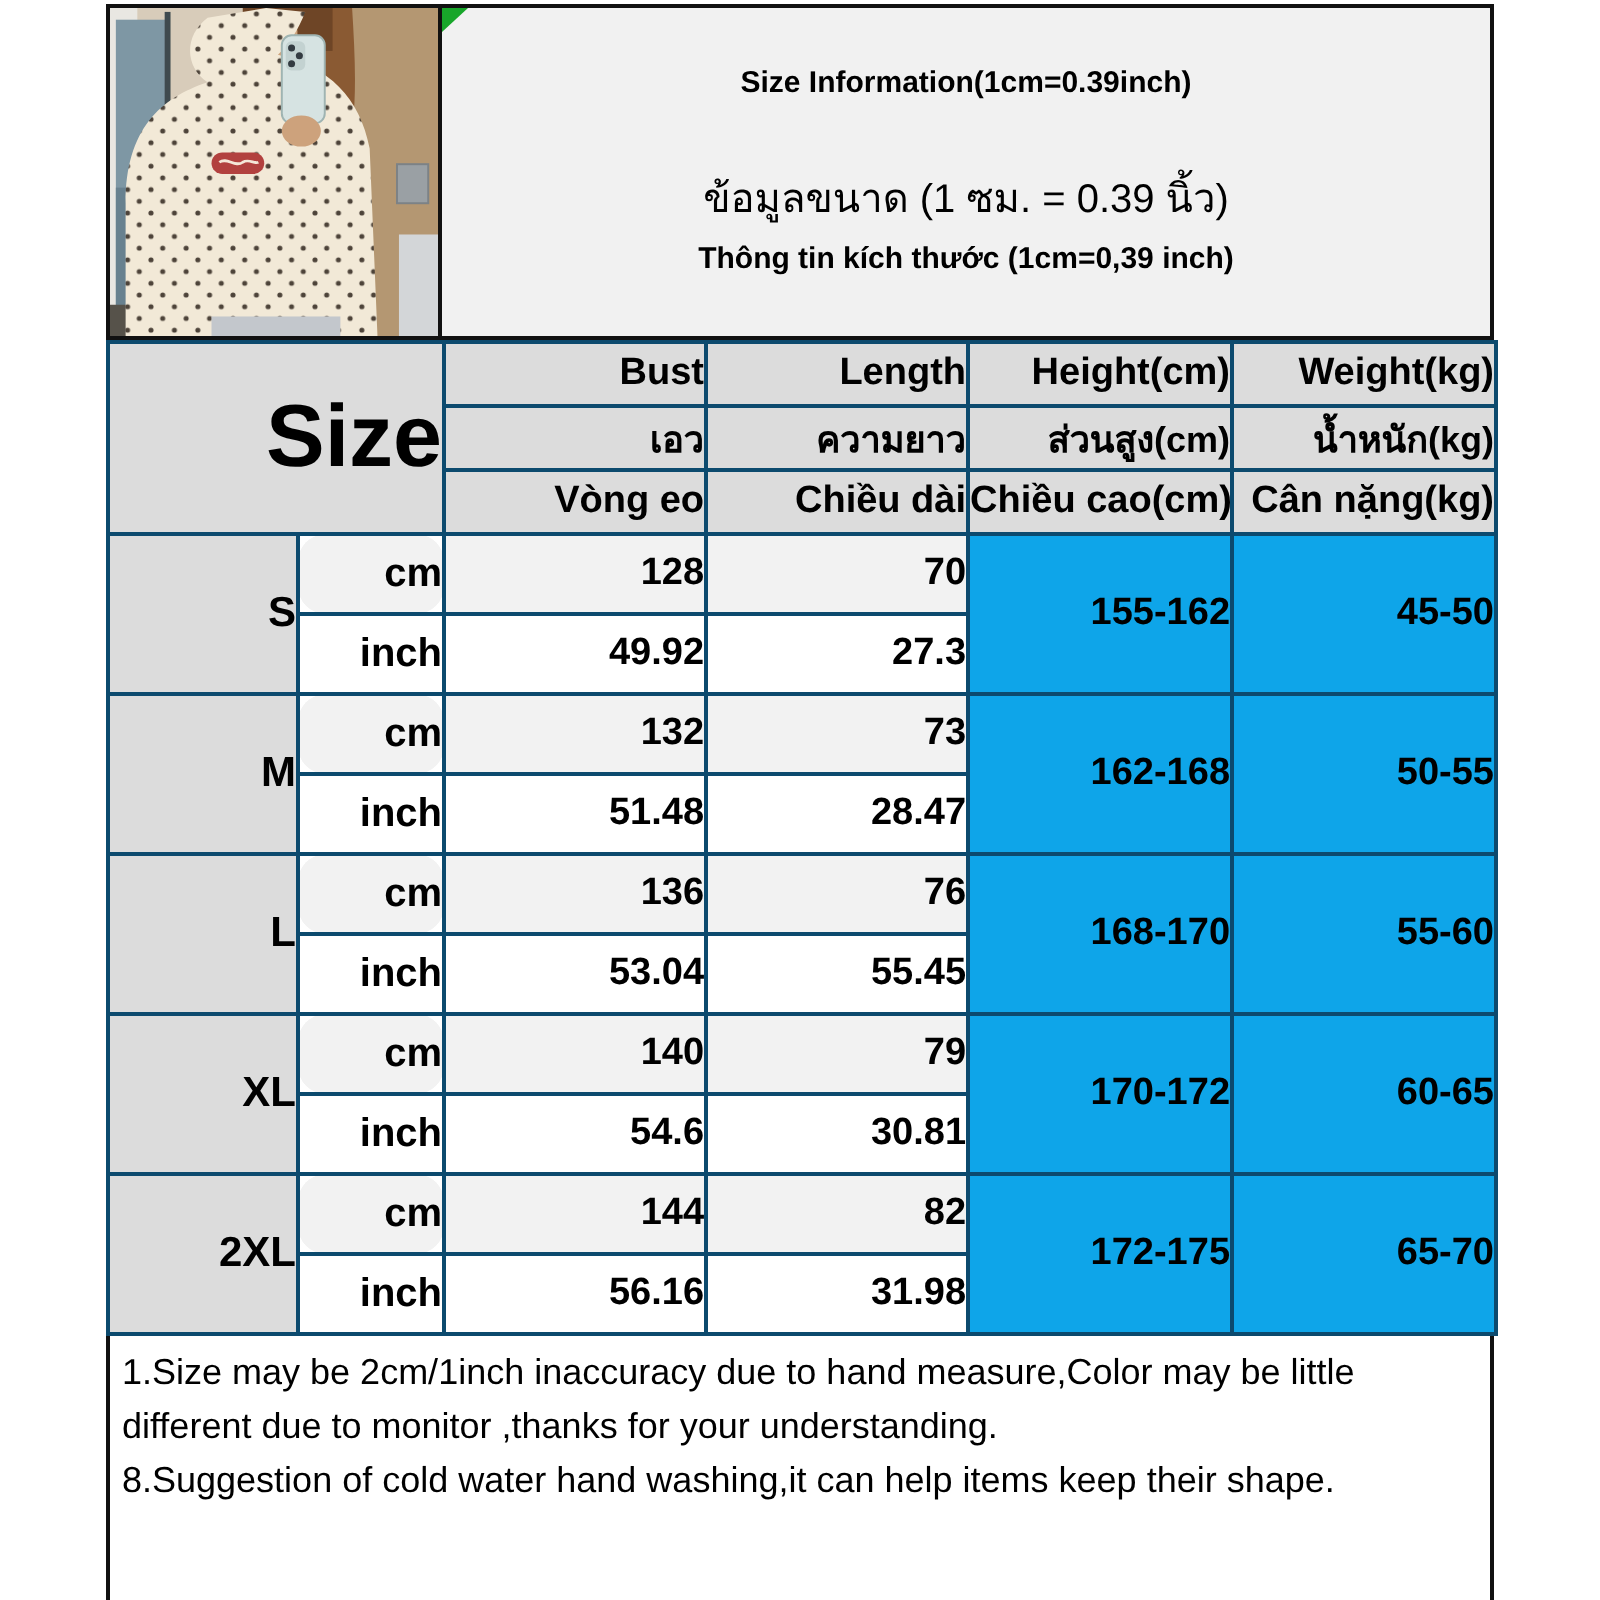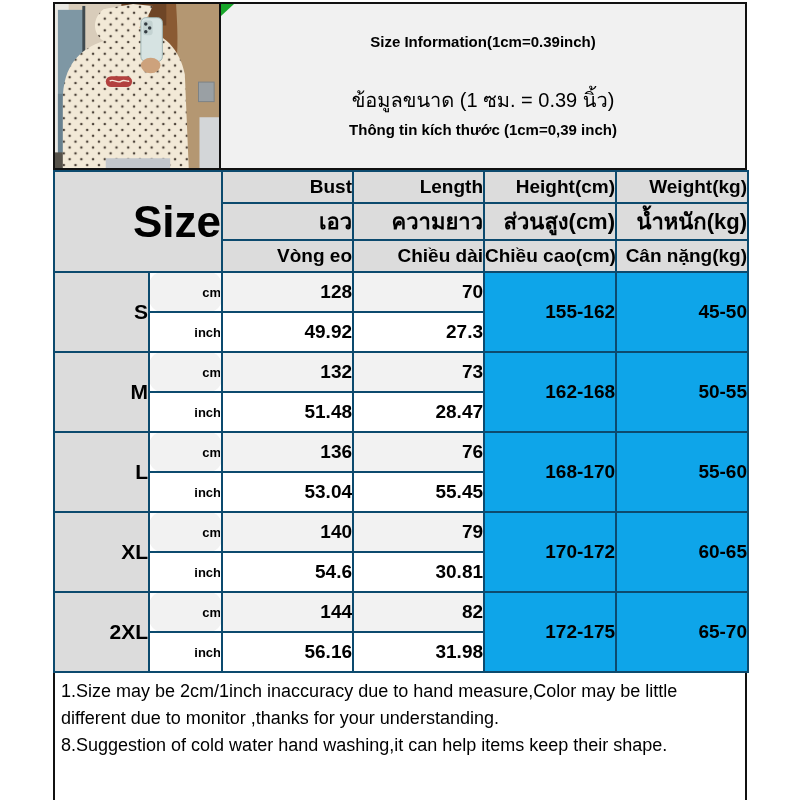--- a/index.html
+++ b/index.html
@@ -10,28 +10,28 @@
   .photo-cell{width:168px;height:168px;flex:0 0 168px;border:2px solid #111;box-sizing:border-box;overflow:hidden;background:#d8ccba;}
   .photo-cell svg{display:block;}
   .title-cell{flex:1;border:2px solid #111;border-left:none;box-sizing:border-box;background:#f1f1f1;display:flex;flex-direction:column;justify-content:center;align-items:center;position:relative;}
   .title-line-en,.title-line-vi{font-size:15px;font-weight:bold;line-height:30px;}
   .title-line-th{font-size:20px;font-weight:normal;line-height:30px;margin-top:28px;}
   .corner-flag{position:absolute;left:0;top:0;width:13px;height:12px;background:#18a62a;clip-path:polygon(0 0,100% 0,0 100%);}
   
   table.size-table{border-collapse:collapse;table-layout:fixed;width:694px;}
   .size-table td{border:2px solid #0c4a6e;text-align:right;vertical-align:middle;font-weight:bold;padding:0;overflow:hidden;white-space:nowrap;}
   .hdr{background:#dcdcdc;font-size:19px;height:30px;}
-  .hdr-th{background:#dcdcdc;font-size:22px;height:30px;}
+  .hdr-th{background:#dcdcdc;font-size:18px;height:30px;}
   .size-big{background:#dcdcdc;font-size:44px;}
   .size-label{background:#dcdcdc;font-size:21px;}
   .row-cm{background:#f2f2f2;}
   .row-inch{background:#ffffff;}
   .merged{background:#0ea5e9;}
   .val{font-size:19px;height:38px;margin-top:48px;}
-  .unit{font-size:13px;height:38px;border-radius:14px;}
+  .unit{font-size:20px;height:38px;border-radius:14px;}
   
   .attention{width:694px;height:150px;border:2px solid #111;border-top:none;box-sizing:border-box;background:#fff;padding:5px 6px;font-size:18px;line-height:27px;font-weight:400;}
 </style>
 </head>
 <body>
 
 <div class="sheet">
 
   <div class="top-row">
     <div class="photo-cell">

